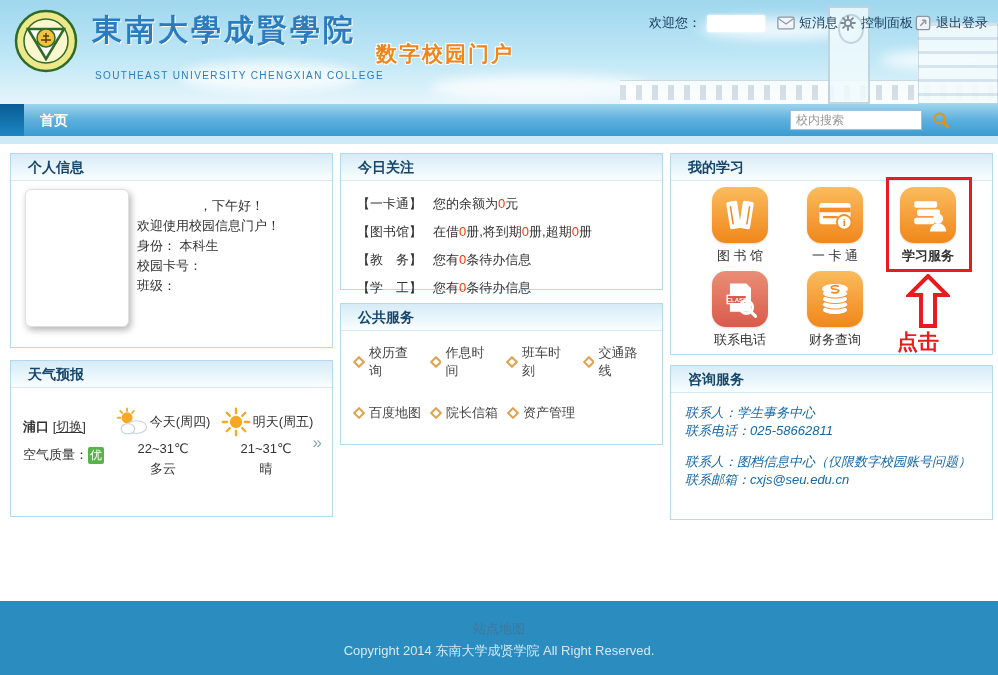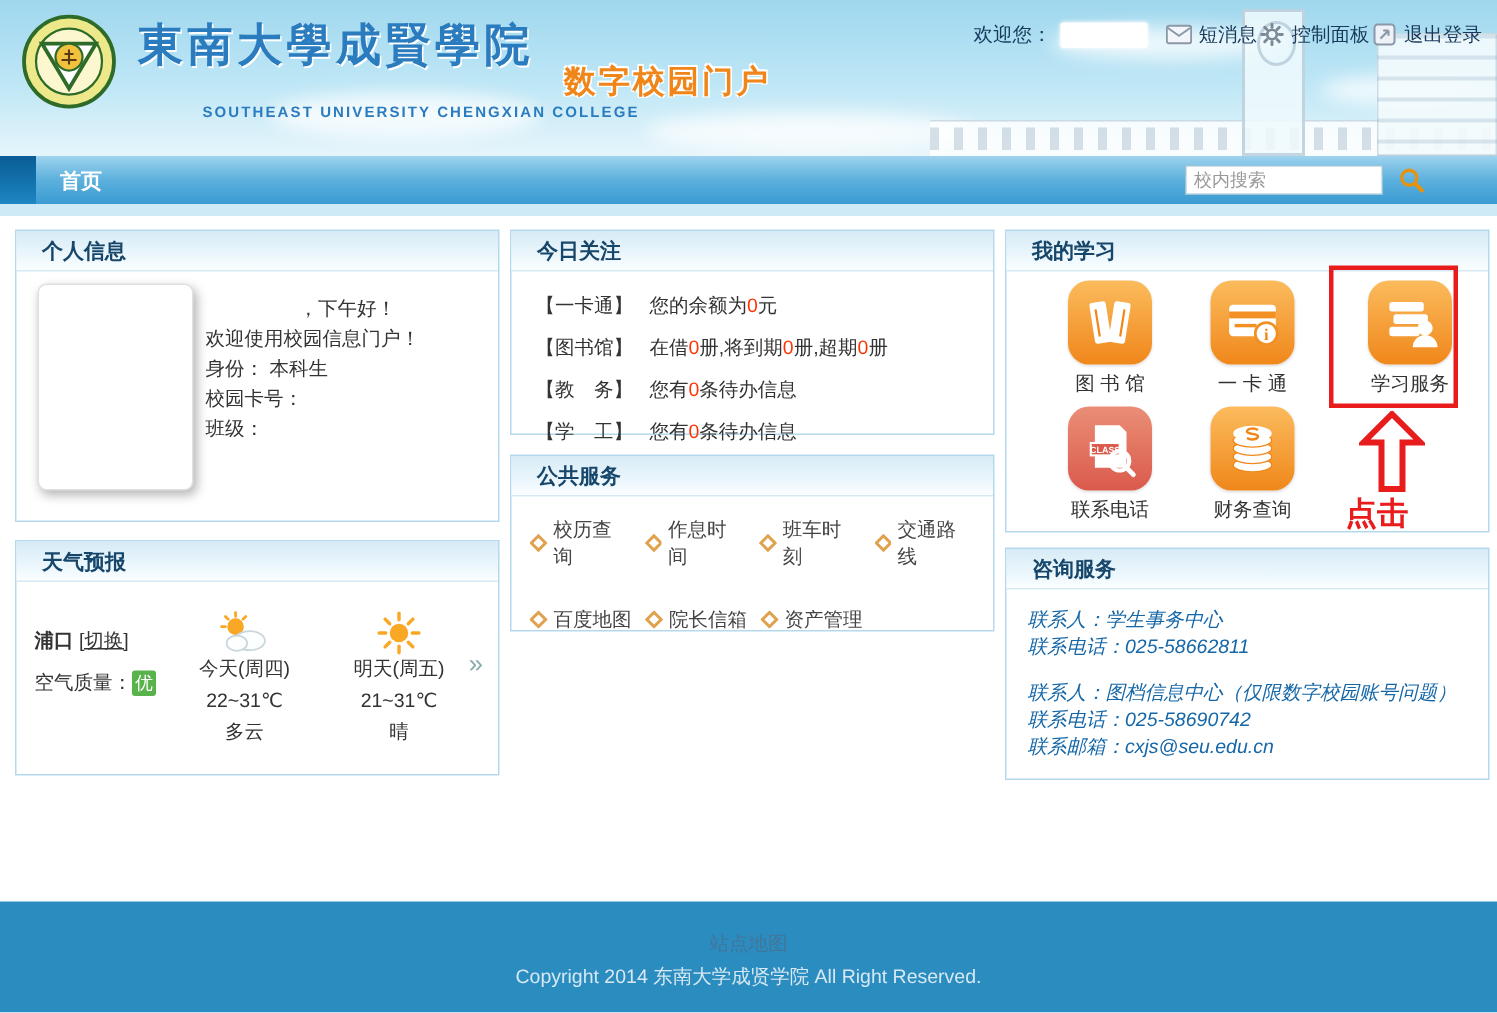--- a/index.html
+++ b/index.html
@@ -13,21 +13,21 @@
   .cloud { position:absolute; background:rgba(255,255,255,.75); border-radius:50%; filter:blur(6px); }
   .bld-strip { position:absolute; left:620px; bottom:0; width:378px; height:24px; background:rgba(255,255,255,.8); border-top:1px solid rgba(150,175,195,.45); }
   .bld-strip:before { content:""; position:absolute; inset:4px 0 4px 0; background:repeating-linear-gradient(90deg, rgba(140,165,185,.35) 0 6px, transparent 6px 16px); }
   .bld-tower { position:absolute; left:828px; top:6px; width:42px; height:98px; background:rgba(240,250,253,.85); border:2px solid rgba(150,175,195,.5); }
   .bld-tower:before { content:""; position:absolute; left:8px; top:6px; width:22px; height:26px; border:2px solid rgba(150,175,195,.5); border-radius:50%; }
   .bld-right { position:absolute; right:0; top:22px; width:80px; height:82px; background:rgba(243,251,253,.9); border:1px solid rgba(150,175,195,.4);
     background-image:repeating-linear-gradient(180deg, rgba(150,175,200,.3) 0 3px, transparent 3px 14px); }
   .logo-seal { position:absolute; left:14px; top:9px; }
   .college-zh { position:absolute; left:92px; top:10px; font-size:30px; font-weight:bold; color:#2b7bbf; letter-spacing:3px;
     font-family:"DejaVu Serif","Liberation Serif",serif; text-shadow:1px 1px 0 #fff; }
-  .college-en { position:absolute; left:95px; top:70px; font-size:10px; font-weight:bold; color:#2b7bbf; letter-spacing:1.4px;margin-left:40px; }
+  .college-en { position:absolute; left:95px; top:70px; font-size:10px; font-weight:normal; color:#2b7bbf; letter-spacing:1.4px; }
   .portal-title { position:absolute; left:376px; top:40px; font-size:21px; font-weight:bold; color:#f08519; letter-spacing:2px;
     text-shadow:-1px -1px 0 #fff, 1px -1px 0 #fff, -1px 1px 0 #fff, 1px 1px 0 #fff; }
   .user-bar { position:absolute; right:10px; top:14px; display:flex; align-items:center; gap:12px; font-size:13px; color:#173a5c; }
   .user-name-blank { width:58px; height:17px; background:#fff; border-radius:2px; margin-left:-6px; box-shadow:0 0 3px rgba(255,255,255,.9); }
   .hdr-action { display:flex; align-items:center; gap:4px; cursor:pointer; }
   .hdr-action svg { width:18px; height:16px; }
 
   
   .nav { position:absolute; left:0; top:104px; width:998px; height:32px;
     background:linear-gradient(180deg,#0a5c95 0%,#1373ad 55%,#1e87c3 100%); }
@@ -40,38 +40,38 @@
   .search-btn { margin-left:10px; width:18px; height:18px; cursor:pointer; }
   .nav-strip { position:absolute; left:0; top:136px; width:998px; height:8px; background:#cfeaf7; }
 
   
   .panel { position:absolute; background:#fff; border:1px solid #b5d9ec; }
   .panel-h { height:27px; line-height:27px; padding-left:17px; font-size:14px; font-weight:bold; color:#17466b;
     background:linear-gradient(180deg,#d7ebf6 0%,#eef8fd 70%,#fbfeff 100%); border-bottom:1px solid #d5e9f3; }
   #p-personal { left:10px; top:153px; width:323px; height:195px; }
   #p-weather  { left:10px; top:360px; width:323px; height:157px; }
   #p-today    { left:340px; top:153px; width:323px; height:137px; }
-  #p-public   { left:340px; top:303px; width:323px; height:118px; }
+  #p-public   { left:340px; top:303px; width:323px; height:142px; }
   #p-learning { left:670px; top:153px; width:323px; height:202px; }
   #p-consult  { left:670px; top:365px; width:323px; height:155px; }
 
   
   .photo-box { position:absolute; left:14px; top:35px; width:104px; height:138px; background:#fff; border:1px solid #e0e0e0;
     border-radius:6px; box-shadow:2px 3px 7px rgba(0,0,0,.3); }
   .pinfo { position:absolute; left:126px; top:42px; right:6px; font-size:13px; color:#333; line-height:20px; }
   .pinfo .greet { padding-left:62px; }
 
   
   .w-left { position:absolute; left:12px; top:57px; font-size:13px; color:#333; }
   .w-city { font-weight:bold; }
   .w-switch { text-decoration:underline; cursor:pointer; color:#333; }
   .w-air { margin-top:10px; }
   .w-air-badge { display:inline-block; background:#58b34a; color:#fff; font-size:12px; padding:0 2px; border-radius:2px; }
   .w-day { position:absolute; top:46px; width:100px; text-align:center; font-size:13px; color:#333; }
-  .w-day .nm { display:flex; align-items:center; justify-content:center; gap:0;flex-direction:column; }
+  .w-day .nm { display:flex; align-items:center; justify-content:center; gap:0; }
   .w-day .t { margin-top:4px; }
   .w-day .d { margin-top:4px; }
   .w-more { position:absolute; right:10px; top:72px; font-size:17px; color:#8aa; cursor:pointer; }
 
   
   .today-body { padding:14px 16px 0 16px; }
   .t-row { font-size:13px; color:#333; margin-bottom:10px; white-space:nowrap; }
   .t-tag { display:inline-block; width:76px; }
   .t-red { color:#ff3300; }
 
@@ -385,21 +385,21 @@
           <div class="lb">图 书 馆</div>
         </div>
         <div class="tile" style="left: 123px; top: 33px;">
           <div class="ic">
             <svg>
               <use href="#card-icon"></use>
             </svg>
           </div>
           <div class="lb">一 卡 通</div>
         </div>
-        <div class="tile" style="left: 228px; top: 33px;">
+        <div class="tile" style="left: 216px; top: 33px; font-weight: bold;">
           <div class="ic">
             <svg>
               <use href="#study-icon"></use>
             </svg>
           </div>
           <div class="lb">学习服务</div>
         </div>
         <div class="tile red" style="left: 28px; top: 117px;">
           <div class="ic">
             <svg>
@@ -426,21 +426,20 @@
 
   <div class="panel" id="p-consult">
     <div class="panel-h">咨询服务</div>
     <div class="con-body" id="con-groups">
         <div class="con-group">
           <div class="con-line">联系人：学生事务中心</div>
           <div class="con-line">联系电话：025-58662811</div>
         </div>
         <div class="con-group">
           <div class="con-line">联系人：图档信息中心（仅限数字校园账号问题）</div>
-          <div class="con-line">联系电话：025-58690742</div>
           <div class="con-line">联系邮箱：cxjs@seu.edu.cn</div>
         </div>
       </div>
   </div>
 
   <div class="footer">
     <div><span class="f-sitemap">站点地图</span></div>
     <div class="f-copy">Copyright 2014 东南大学成贤学院 All Right Reserved.</div>
   </div>
 

